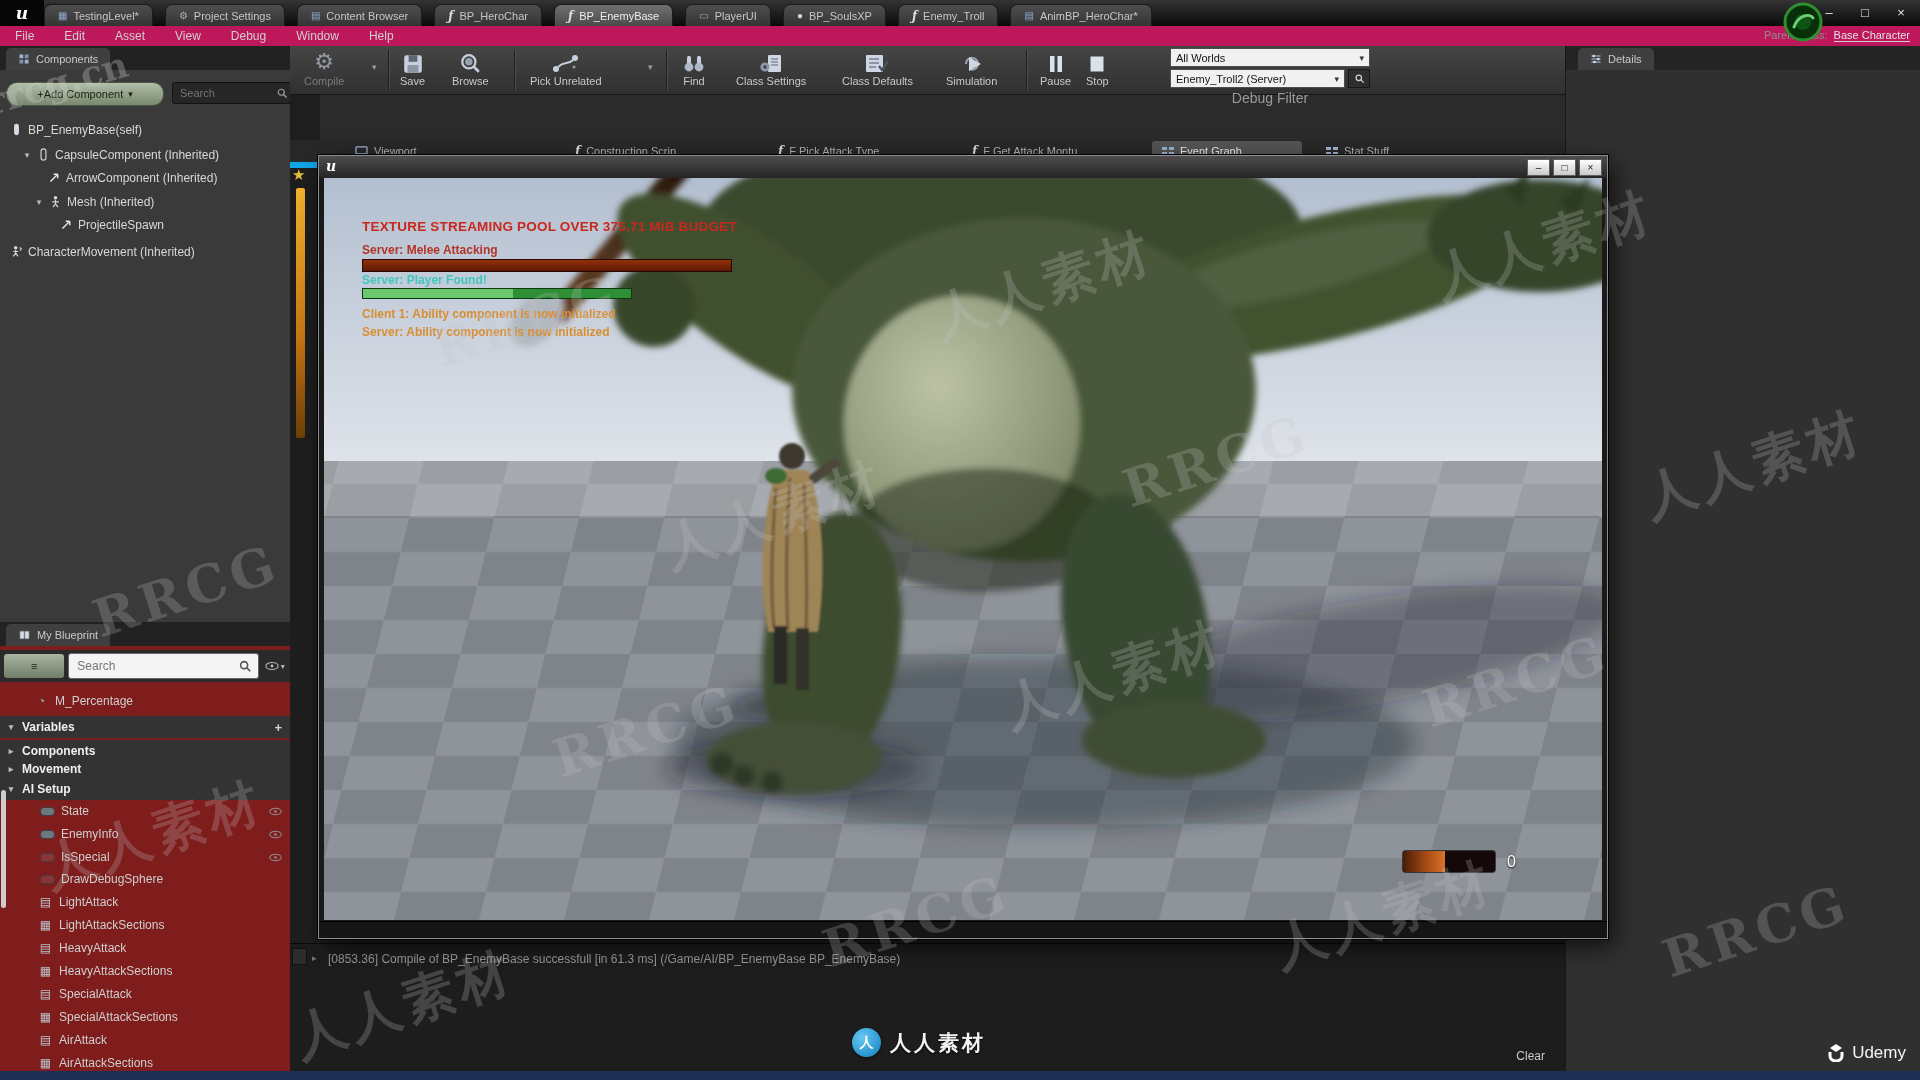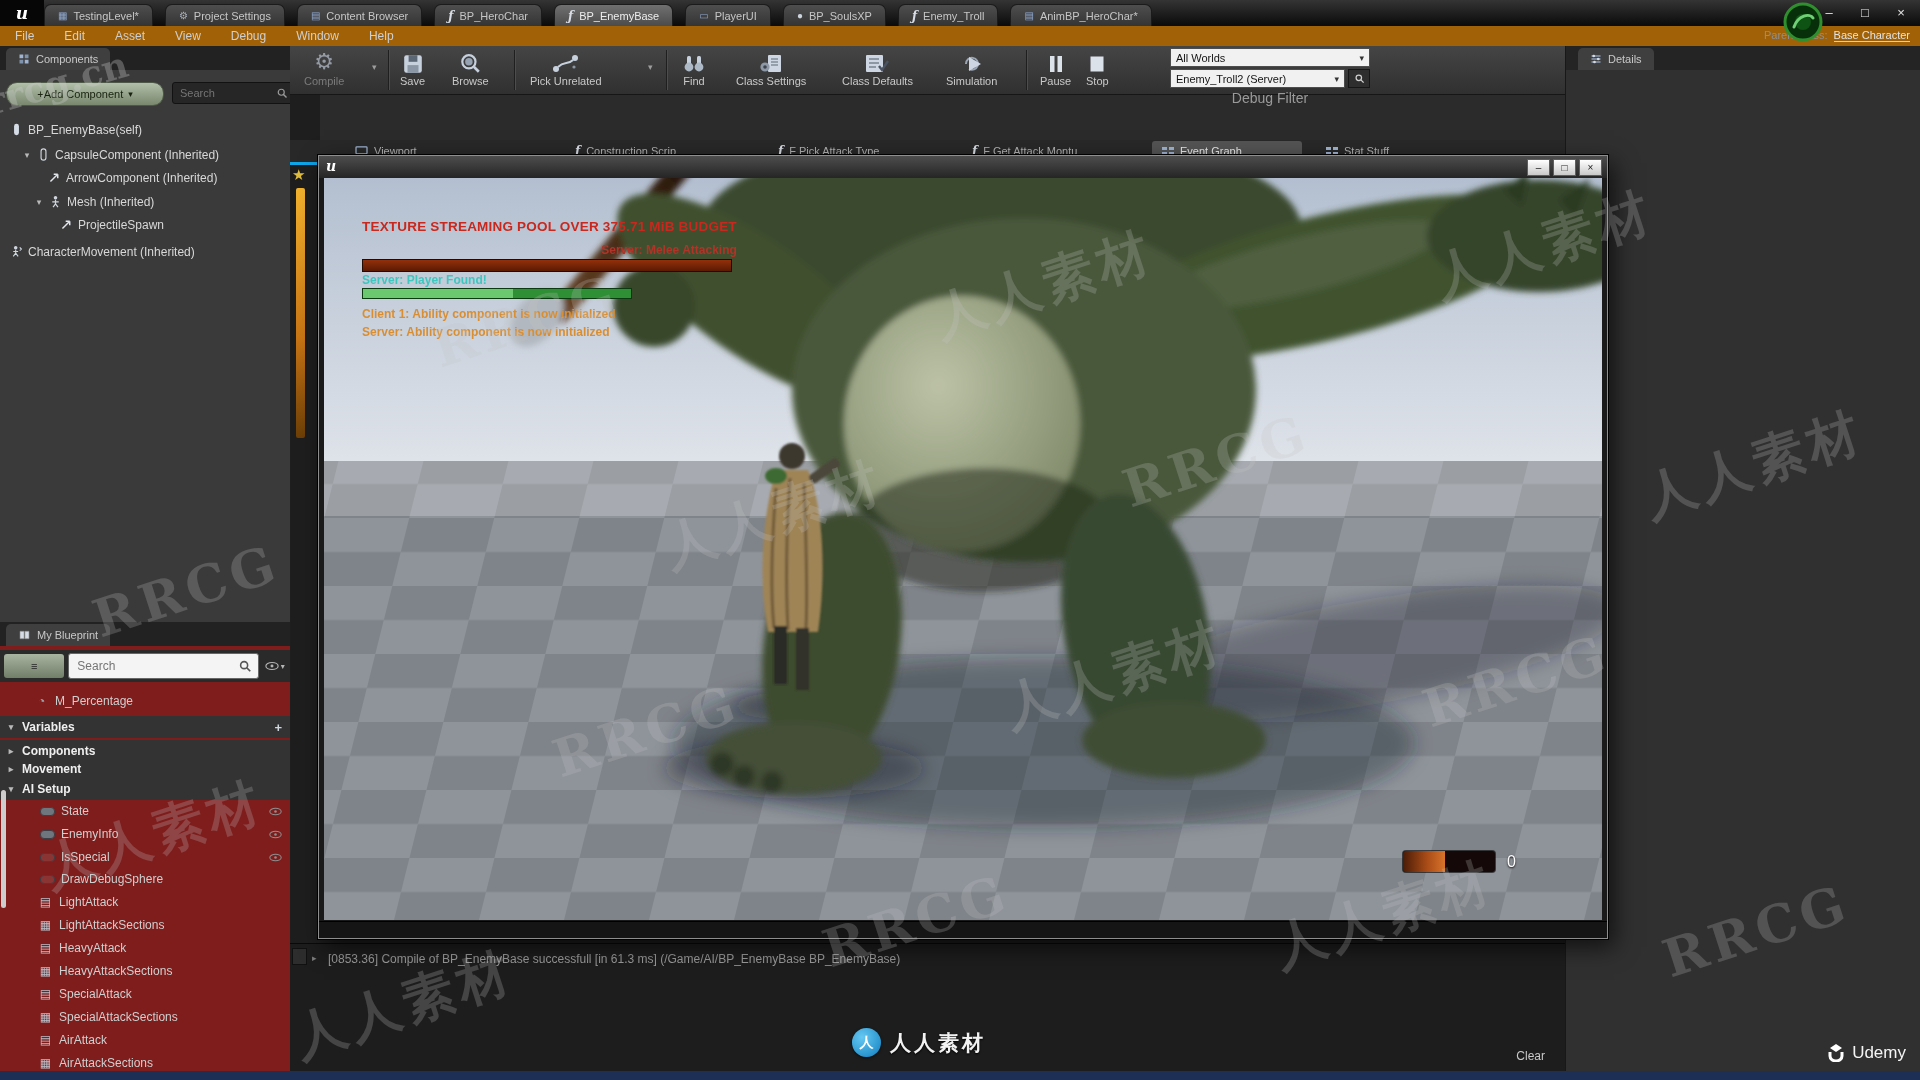--- a/index.html
+++ b/index.html
@@ -9,21 +9,21 @@
   
   .tabbar{position:absolute;left:0;top:0;width:1920px;height:26px;background:linear-gradient(#343434,#0a0a0a);display:flex;align-items:flex-end;z-index:6;}
   .uelogo{width:44px;height:26px;background:#060606;color:#fff;font:600 italic 17px "DejaVu Serif",serif;display:flex;align-items:center;justify-content:center;flex:none;}
   .ttab{height:21px;margin-right:12px;padding:0 13px;display:flex;align-items:center;gap:6px;background:linear-gradient(#4e4e4e,#343434);border:1px solid #1b1b1b;border-bottom:none;border-radius:7px 7px 0 0;color:#c6c6c6;font-size:11px;white-space:nowrap;flex:none;}
   .ttab.active{background:linear-gradient(#707070,#4b4b4b);color:#ededed;}
   .ticon{font-size:10px;color:#8fa8cf;line-height:1;}
   .winctl{position:absolute;right:8px;top:3px;display:flex;gap:14px;color:#e6e6e6;font-size:13px;z-index:8;}
   .winctl span{width:22px;height:18px;display:flex;align-items:center;justify-content:center;cursor:default;}
 
   
-  .menubar{position:absolute;left:0;top:26px;width:1920px;height:20px;background:#a16207;display:flex;align-items:center;color:#cfcfcf;font-size:12px;z-index:5;}
+  .menubar{position:absolute;left:0;top:26px;width:1920px;height:20px;background:#be185d;display:flex;align-items:center;color:#cfcfcf;font-size:12px;z-index:5;}
   .mi{padding:0 15px;}
   .parentclass{position:absolute;right:10px;top:29px;font-size:11px;color:#8f8f8f;z-index:7;}
   .parentclass b{color:#e3e3e3;font-weight:normal;border-bottom:1px solid #d0d0d0;margin-left:6px;}
   .greenorb{position:absolute;right:96px;top:1px;z-index:7;}
 
   
   .leftpanel{position:absolute;left:0;top:46px;width:290px;height:1026px;background:#7f1d1d;border-right:1px solid #131313;z-index:4;}
   .ptabrow{position:absolute;left:0;width:290px;height:24px;background:#222;}
   .ptab{position:absolute;left:6px;top:2px;height:22px;padding:0 12px;background:#3f3f3f;border-radius:5px 5px 0 0;color:#c9c9c9;font-size:11px;display:flex;align-items:center;gap:6px;}
   .cmpbody{position:absolute;left:0;top:24px;width:290px;height:552px;background:#3a3a3a;}
@@ -63,42 +63,42 @@
   .tsep{position:absolute;top:4px;width:1px;height:40px;background:#1f1f1f;box-shadow:1px 0 0 #4d4d4d;}
   .tcaret{position:absolute;top:16px;color:#9d9d9d;font-size:9px;}
   .worldsbox{position:absolute;left:832px;top:2px;width:200px;padding-left:48px;}
   .dd{height:17px;background:#f1f1f1;border:1px solid #4d4d4d;color:#141414;font-size:11px;display:flex;align-items:center;justify-content:space-between;padding:0 5px;}
   .dd .c{font-size:9px;color:#333;}
   .ddrow{display:flex;gap:3px;margin-top:2px;}
   .magbtn{width:20px;height:17px;background:#2e2e2e;border:1px solid #161616;display:flex;align-items:center;justify-content:center;}
   .dflabel{color:#9a9a9a;font-size:14px;text-align:center;margin-top:2px;}
 
   
-  .tabstrip{position:absolute;left:290px;top:140px;width:1275px;height:22px;background:#282828;border-bottom:3px solid #0ea5e9;z-index:4;}
+  .tabstrip{position:absolute;left:290px;top:140px;width:1275px;height:22px;background:#282828;border-bottom:6px solid #0ea5e9;z-index:4;}
   .etab{position:absolute;top:1px;height:20px;padding:0 10px;display:flex;align-items:center;gap:6px;color:#b3b3b3;font-size:11px;white-space:nowrap;}
   .etab.active{background:#545454;border-radius:3px 3px 0 0;color:#eaeaea;}
   .fnico{font:italic bold 12px "DejaVu Serif",serif;color:#d8dde5;}
   .nodeico{display:inline-grid;grid-template-columns:5px 5px;gap:2px;}
   .nodeico i{width:5px;height:3px;background:#9fb4d2;display:block;}
 
   .graphbg{position:absolute;left:290px;top:162px;width:1275px;height:781px;background:#1d1d1d;z-index:3;}
 
   
   .pvwin{position:absolute;left:318px;top:155px;width:1288px;height:782px;background:#1a1a1a;border:1px solid #8e8e8e;box-shadow:0 0 0 1px #000,6px 8px 22px rgba(0,0,0,.65);z-index:10;}
   .pvtitle{position:relative;height:22px;background:linear-gradient(#4d4d4d,#252525);color:#d4d4d4;font-size:11px;}
   .pvtitle .pvu{position:absolute;left:7px;top:2px;font:600 italic 14px "DejaVu Serif",serif;color:#fff;}
   .pvtitle .t{position:absolute;left:0;right:0;top:4px;text-align:center;}
   .pvbtns{position:absolute;right:5px;top:3px;display:flex;gap:3px;}
   .pvbtns span{width:21px;height:15px;background:linear-gradient(#ffffff,#c9c9c9);border:1px solid #5e5e5e;color:#1c1c1c;font-size:10px;display:flex;align-items:center;justify-content:center;}
   .pvview{position:absolute;left:5px;top:22px;width:1278px;height:742px;background:#aebccd;overflow:hidden;}
   .pvbottom{position:absolute;left:0;bottom:0;width:100%;height:16px;background:#151515;border-top:1px solid #000;}
 
   .dbg{position:absolute;left:38px;top:42px;z-index:3;font-weight:bold;font-size:12px;line-height:1;}
   .dbg .l1{color:#c8281d;font-size:13.5px;letter-spacing:.2px;}
-  .dbg .l2{color:#b23327;margin-top:10px;text-align:right;}
+  .dbg .l2{color:#b23327;margin-top:10px;}
   .redbar{width:368px;height:11px;background:linear-gradient(#93300a,#5c1a03);border:1px solid #240a00;margin-top:3px;}
   .dbg .l3{color:#3fc6bf;margin-top:2px;}
   .greenbar{width:268px;height:9px;background:linear-gradient(90deg,#6cc86f 0,#6cc86f 150px,#2f8f34 150px);border:1px solid #0b3a10;margin-top:2px;}
   .dbg .l4{color:#d98e32;margin-top:9px;font-size:12px;}
   .dbg .l5{color:#d98e32;margin-top:6px;font-size:12px;}
 
   .hud{position:absolute;right:86px;bottom:48px;display:flex;align-items:center;gap:12px;z-index:3;}
   .hudbar{width:92px;height:21px;background:#140808;border-radius:3px;overflow:hidden;position:relative;box-shadow:0 0 0 1px rgba(0,0,0,.6);}
   .hudfill{position:absolute;left:0;top:0;width:46%;height:100%;background:linear-gradient(90deg,#4a1c07,#a64a16 55%,#d8732a);}
   .hudval{color:#fff;font-size:16px;text-shadow:0 1px 2px #000;}

